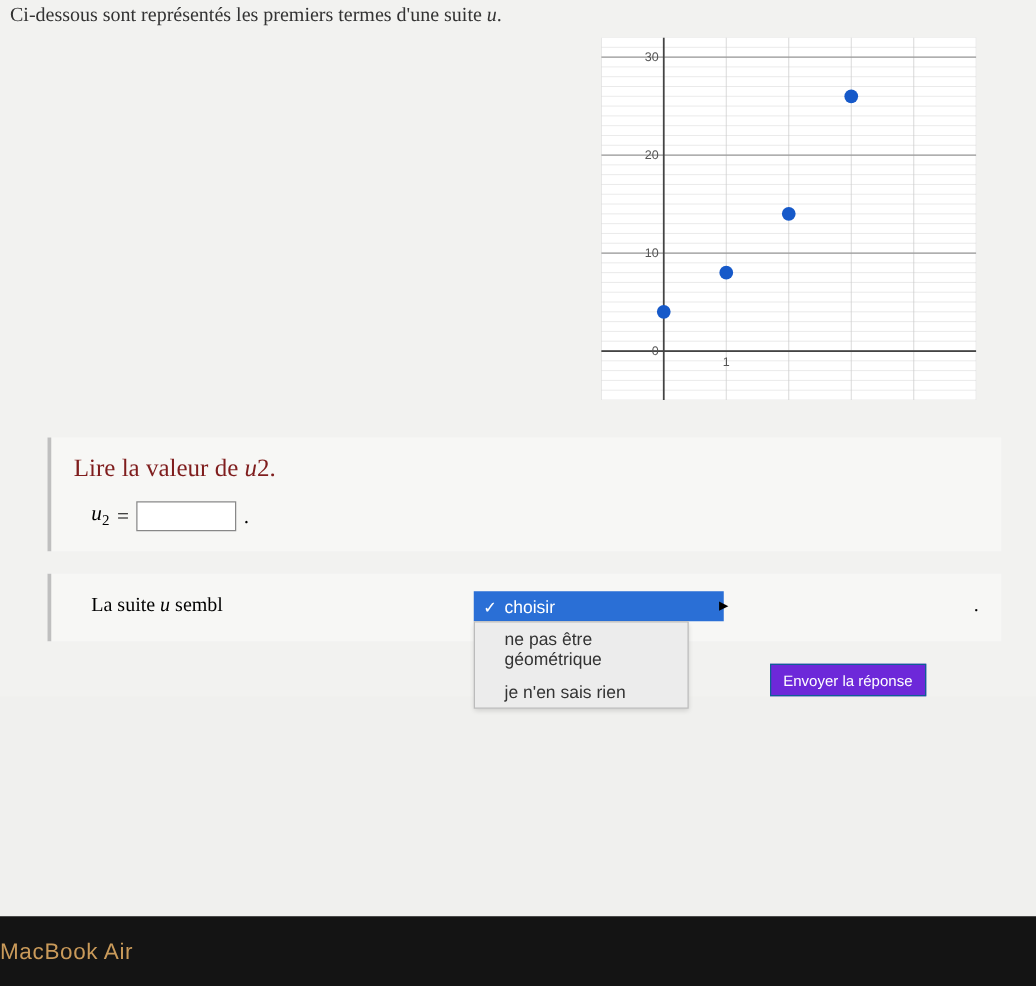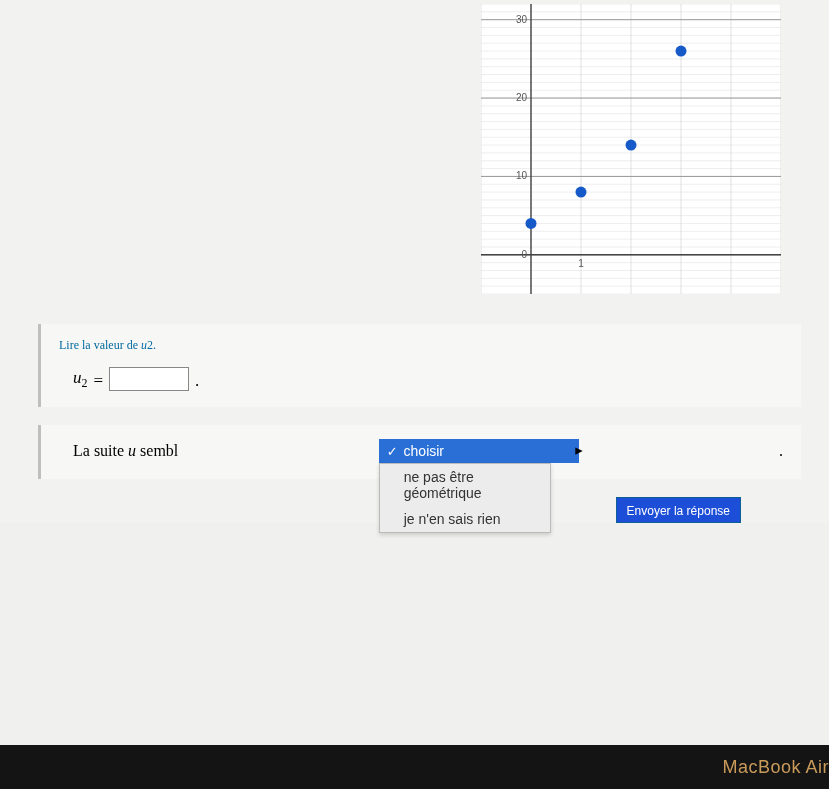--- a/index.html
+++ b/index.html
@@ -31,29 +31,29 @@
   }
   svg.chart { background: #fff; }
   .card {
     background: #f7f7f5;
     border-left: 3px solid #bfbfbf;
     margin: 0 20px 18px 30px;
     padding: 14px 18px 16px 18px;
   }
   .q-text {
     font-family: "Times New Roman", serif;
-    font-size: 12px;
-    color: #0369a1;
+    font-size: 20px;
+    color: #7f1d1d;
     margin-bottom: 14px;
   }
   .eq-row {
     font-family: "Times New Roman", serif;
     font-size: 17px;
     display: flex;
-    align-items: flex-end;
+    align-items: center;
     gap: 6px;
     margin-left: 14px;
   }
   .eq-row .sub { font-size: 12px; vertical-align: sub; }
   input.answer {
     width: 80px;
     height: 24px;
     border: 1px solid #888;
     background: #fff;
     font-size: 14px;
@@ -108,49 +108,52 @@
     color: #000;
     pointer-events: none;
   }
   .submit-wrap {
     display: flex;
     justify-content: flex-end;
     padding-right: 80px;
     margin-top: 4px;
   }
   .submit-btn {
-    background: #1d4ed8;
+    background: #6d28d9;
     color: #fff;
     border: 1px solid #0e5f95;
     padding: 6px 10px 4px 10px;
     font-size: 12px;
     font-family: Arial, sans-serif;
     cursor: pointer;
   }
   .bezel {
     position: absolute;
     left: 0; right: 0; bottom: 0;
-    height: 44px;
+    height: 56px;
     background: #141414;
     display: flex;
     align-items: center;
-    justify-content: flex-end;
+    justify-content: flex-start;
   }
   .bezel span {
     color: #c99a5a;
     font-family: -apple-system, "Helvetica Neue", Arial, sans-serif;
     font-size: 18px;
     font-weight: 300;
     letter-spacing: 0.5px;
   }
 </style>
 </head>
 <body>
 
 <div class="page">
+  <div class="instr">
+    <span>Ci-dessous sont représentés les premiers termes d'une suite </span><span class="var">u</span><span>.</span>
+  </div>
 
   <div class="chart-wrap">
     <svg class="chart" id="chart-svg" width="300" height="290">
         <line x1="0" y1="290" x2="300" y2="290" stroke="#ddd" stroke-width="0.5"></line>
         <line x1="0" y1="282.1621621621622" x2="300" y2="282.1621621621622" stroke="#ddd" stroke-width="0.5"></line>
         <line x1="0" y1="274.3243243243243" x2="300" y2="274.3243243243243" stroke="#ddd" stroke-width="0.5"></line>
         <line x1="0" y1="266.48648648648646" x2="300" y2="266.48648648648646" stroke="#ddd" stroke-width="0.5"></line>
         <line x1="0" y1="258.64864864864865" x2="300" y2="258.64864864864865" stroke="#ddd" stroke-width="0.5"></line>
         <line x1="0" y1="250.8108108108108" x2="300" y2="250.8108108108108" stroke="#ddd" stroke-width="0.5"></line>
         <line x1="0" y1="242.97297297297297" x2="300" y2="242.97297297297297" stroke="#ddd" stroke-width="0.5"></line>

